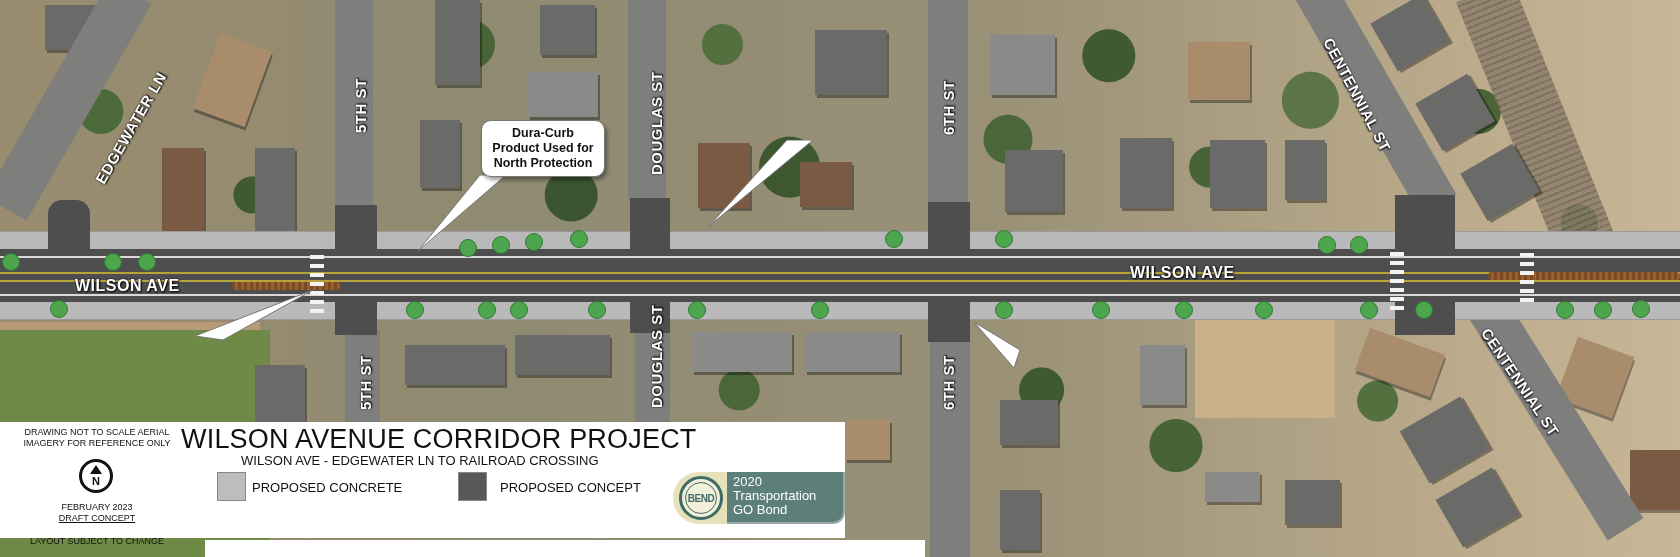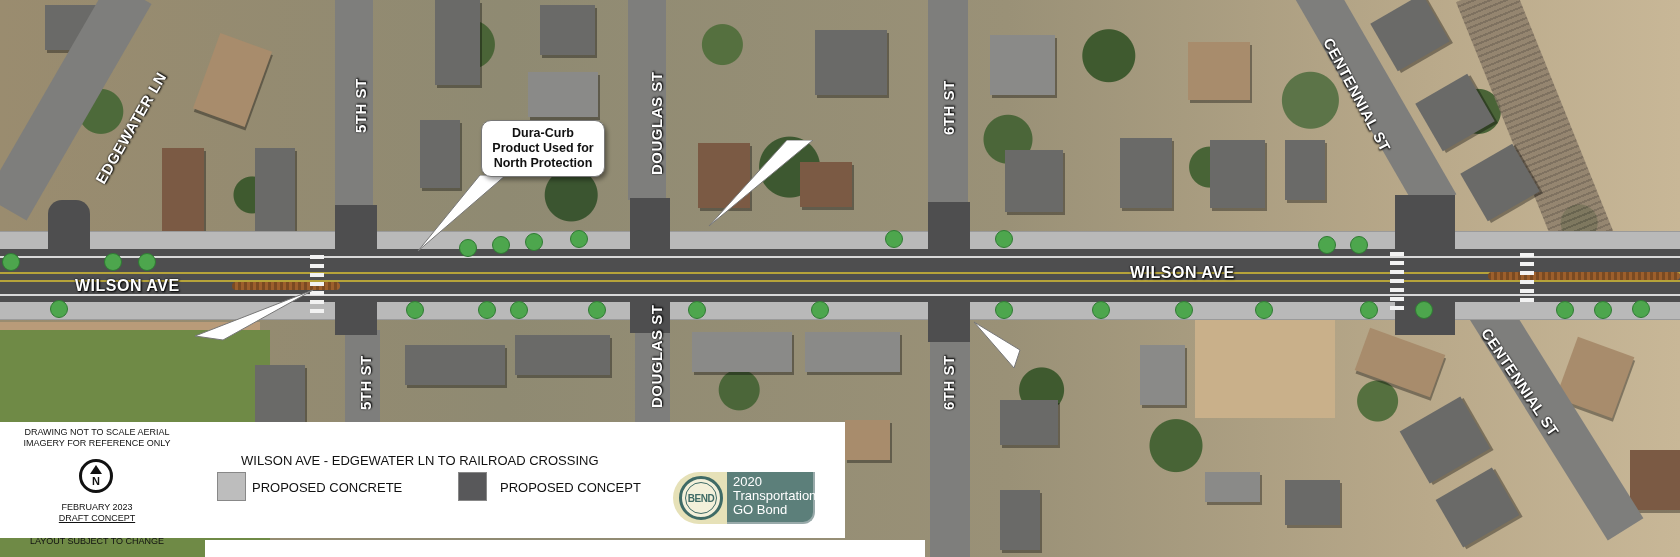--- a/index.html
+++ b/index.html
@@ -66,21 +66,21 @@
   .north-letter { position: absolute; left: 0; width: 28px; top: 13px; text-align: center; font-size: 11px; font-weight: bold; color: #111; }
   .main-title { position: absolute; left: 181px; top: 424px; font-size: 27px; color: #111; letter-spacing: 0.2px; white-space: nowrap; }
   .sub-title { position: absolute; left: 241px; top: 453px; font-size: 13px; color: #111; white-space: nowrap; }
   .legend-swatch { position: absolute; width: 29px; height: 29px; border: 1px solid #888; }
   .legend-label { position: absolute; font-size: 13px; color: #111; white-space: nowrap; }
 
   .bond-badge { position: absolute; left: 673px; top: 472px; width: 160px; height: 52px; }
   .bond-left { position: absolute; left: 0; top: 0; width: 55px; height: 52px; background: #e6e1b8; border-radius: 26px 0 0 26px; }
   .bond-seal { position: absolute; left: 6px; top: 4px; width: 44px; height: 44px; border-radius: 50%; border: 3px solid #3f6b66; background: #f3f0da; }
   .bond-seal-inner { position: absolute; left: 3px; top: 3px; right: 3px; bottom: 3px; border-radius: 50%; border: 1.5px solid #3f6b66; font-size: 10px; font-weight: bold; color: #3f6b66; text-align: center; line-height: 32px; letter-spacing: -0.5px; }
-  .bond-right { position: absolute; left: 54px; top: 0; width: 88px; height: 52px; background: #5c7f7a; border-radius: 0 0 12px 0; border-right: 2px solid #9aa; border-bottom: 2px solid #9aa; }
+  .bond-right { position: absolute; left: 54px; top: 0; width: 118px; height: 52px; background: #5c7f7a; border-radius: 0 0 12px 0; border-right: 2px solid #9aa; border-bottom: 2px solid #9aa; }
   .bond-text { position: absolute; left: 6px; top: 3px; color: #ffffff; font-size: 13px; line-height: 14px; }
 
   .white-block { position: absolute; background: #ffffff; }
 </style>
 </head>
 <body>
 
 <div id="map">
   <div class="aerial"></div>
   <div class="field-dirt"></div>
@@ -221,20 +221,21 @@
   </div>
   <div class="tb-note" style="top:427px;">DRAWING NOT TO SCALE AERIAL IMAGERY FOR REFERENCE ONLY</div>
   <div class="north">
     <div class="north-arrow"></div>
     <div class="north-letter">N</div>
   </div>
   <div class="tb-note" style="top:502px;">FEBRUARY 2023</div>
   <div class="tb-note" style="top:513px;text-decoration:underline;">DRAFT CONCEPT</div>
   <div class="tb-note" style="top:536px;">LAYOUT SUBJECT TO CHANGE</div>
 
+  <div class="main-title">WILSON AVENUE CORRIDOR PROJECT</div>
   <div class="sub-title">WILSON AVE - EDGEWATER LN TO RAILROAD CROSSING</div>
 
   <div class="legend-swatch" style="left:217px;top:472px;background:#bdbdbd;"></div>
   <div class="legend-label" style="left:252px;top:480px;">PROPOSED CONCRETE</div>
   <div class="legend-swatch" style="left:458px;top:472px;background:#58585a;"></div>
   <div class="legend-label" style="left:500px;top:480px;">PROPOSED CONCEPT</div>
 
   <div class="bond-badge">
     <div class="bond-left"></div>
     <div class="bond-seal">

